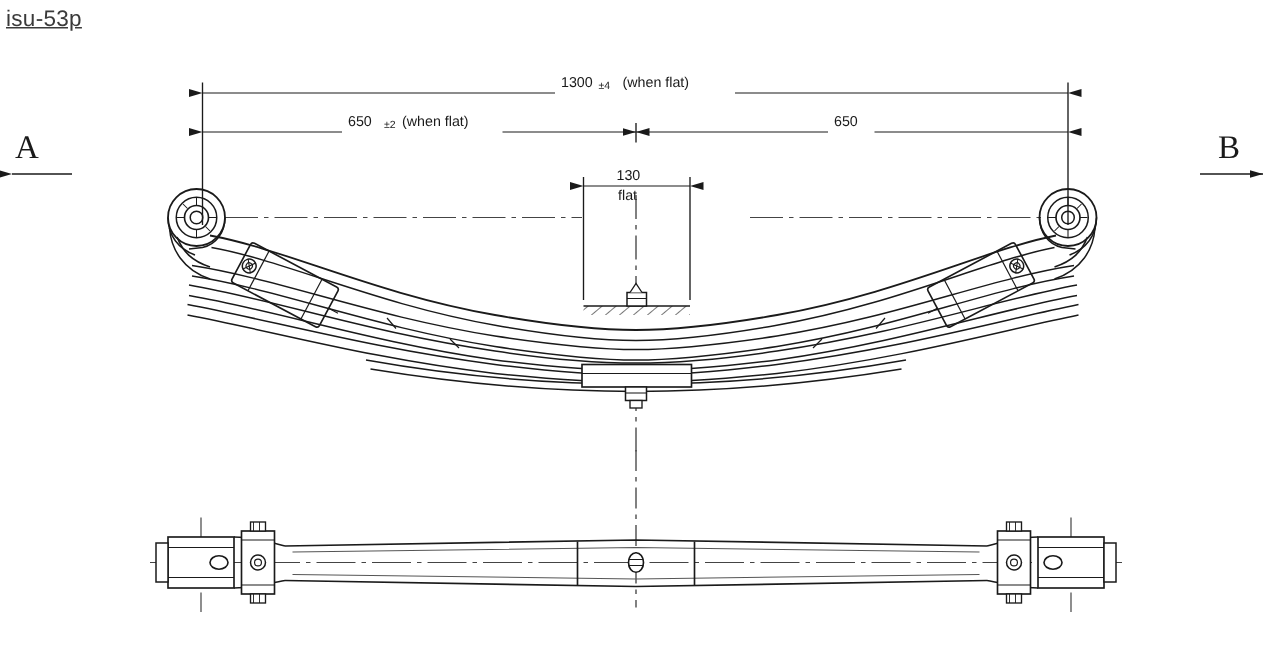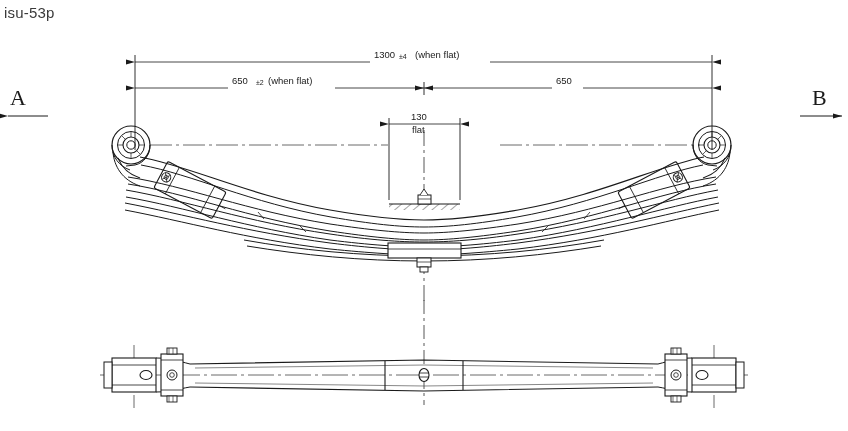--- a/index.html
+++ b/index.html
@@ -8,20 +8,21 @@
     width:848px;height:431px;position:relative;overflow:hidden;
     font-family:"Liberation Sans",sans-serif;
     color:#222;
   }
   #drawing-root{position:absolute;left:0;top:0;width:848px;height:431px;}
   #part-label{
     position:absolute;left:4px;top:4px;
     font-size:15px;color:#3a3a3a;letter-spacing:.2px;
     font-family:"Liberation Sans",sans-serif;
     white-space:nowrap;
+    text-decoration:underline;
   }
   svg{display:block;}
   .dimtext{font-family:"Liberation Sans",sans-serif;font-size:9.5px;fill:#1a1a1a;}
   .dimtext-sm{font-family:"Liberation Sans",sans-serif;font-size:7px;fill:#1a1a1a;}
   .viewletter{font-family:"Liberation Serif",serif;font-size:22px;fill:#1a1a1a;}
 </style>
 </head>
 <body>
 
 <div id="drawing-root">

